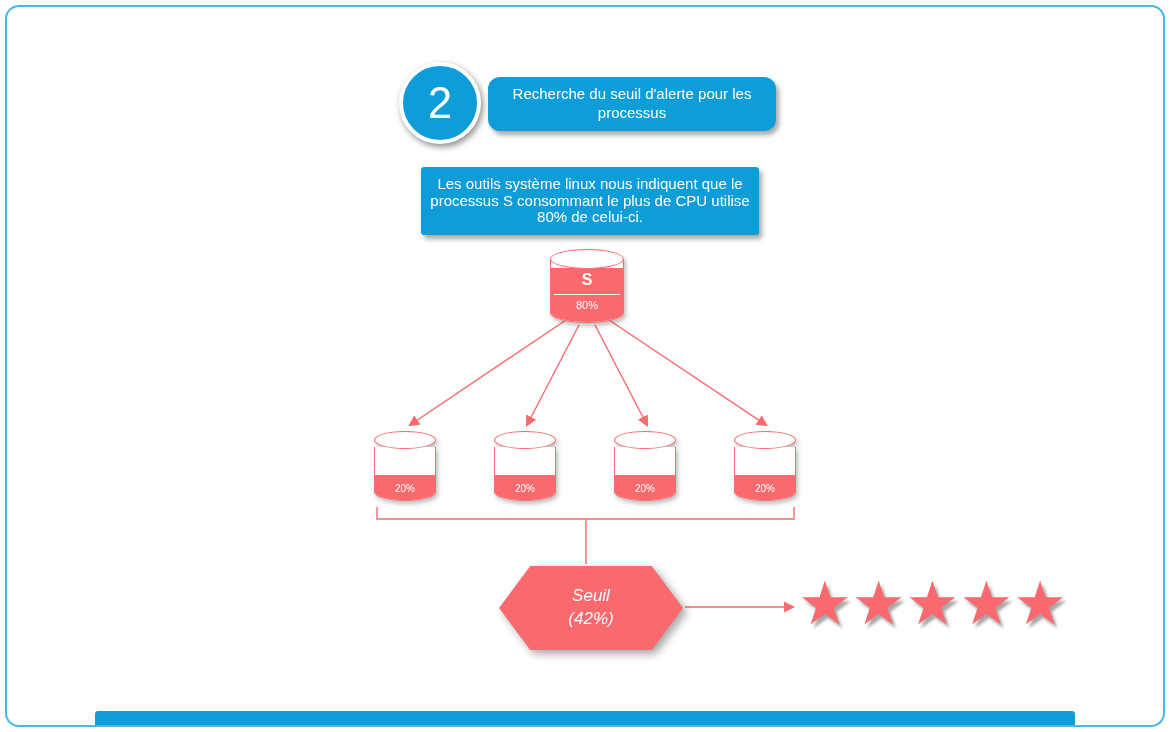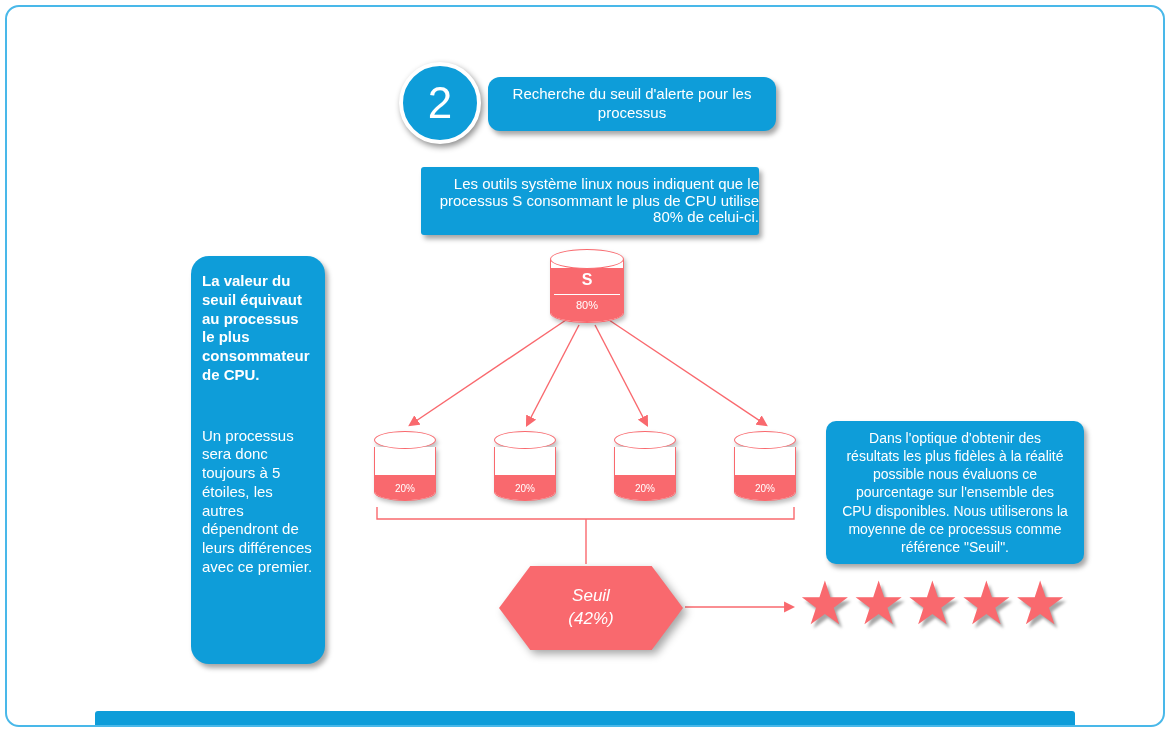--- a/index.html
+++ b/index.html
@@ -22,21 +22,21 @@
     box-sizing:border-box;
   }
   .step-circle{
     position:absolute;left:399px;top:62px;width:74px;height:74px;border-radius:50%;
     background:#0e9dd9;border:4px solid #ffffff;
     box-shadow:2px 3px 6px rgba(0,0,0,0.45);
     display:flex;align-items:center;justify-content:center;
     color:#fff;font-size:44px;z-index:5;
   }
   .title-box{left:488px;top:77px;width:288px;height:54px;border-radius:12px;font-size:15px;padding:6px 12px;line-height:1.25;}
-  .intro-box{left:421px;top:167px;width:338px;height:68px;border-radius:3px;font-size:15px;line-height:1.1;padding:4px 0;text-align:right;}
+  .intro-box{left:421px;top:167px;width:338px;height:68px;border-radius:3px;font-size:15px;line-height:1.1;padding:4px 0;}
   .left-box{
     left:191px;top:256px;width:134px;height:408px;border-radius:18px;
     font-size:15px;line-height:1.25;padding:16px 11px;
     flex-direction:column;align-items:flex-start;justify-content:flex-start;text-align:left;
   }
   .left-box .bold-par{font-weight:bold;}
   .left-box .body-par{margin-top:42px;}
   .right-box{left:826px;top:421px;width:258px;height:143px;border-radius:10px;font-size:14px;line-height:1.3;padding:8px 15px;}
 
   
@@ -110,28 +110,21 @@
     <span>2</span>
   </div>
   <div class="blue-box title-box">
     <span>Recherche du seuil d'alerte pour les processus</span>
   </div>
 
   <div class="blue-box intro-box">
     <span>Les outils système linux nous indiquent que le processus S consommant le plus de CPU utilise 80% de celui-ci.</span>
   </div>
 
-  <div class="blue-box left-box">
-    <div class="bold-par">La valeur du seuil équivaut au processus le plus consommateur de CPU.</div>
-    <div class="body-par">Un processus sera donc toujours à 5 étoiles, les autres dépendront de leurs différences avec ce premier.</div>
-  </div>
 
-  <div class="blue-box right-box">
-    <span>Dans l'optique d'obtenir des résultats les plus fidèles à la réalité possible nous évaluons ce pourcentage sur l'ensemble des CPU disponibles. Nous utiliserons la moyenne de ce processus comme référence "Seuil".</span>
-  </div>
 
   <div class="cylinder cyl-big">
     <div class="cyl-body">
       <div class="cyl-fill"></div>
     </div>
     <div class="cyl-top"></div>
     <div class="label-s">S</div>
     <div class="divider"></div>
     <div class="label-pct">80%</div>
   </div>

